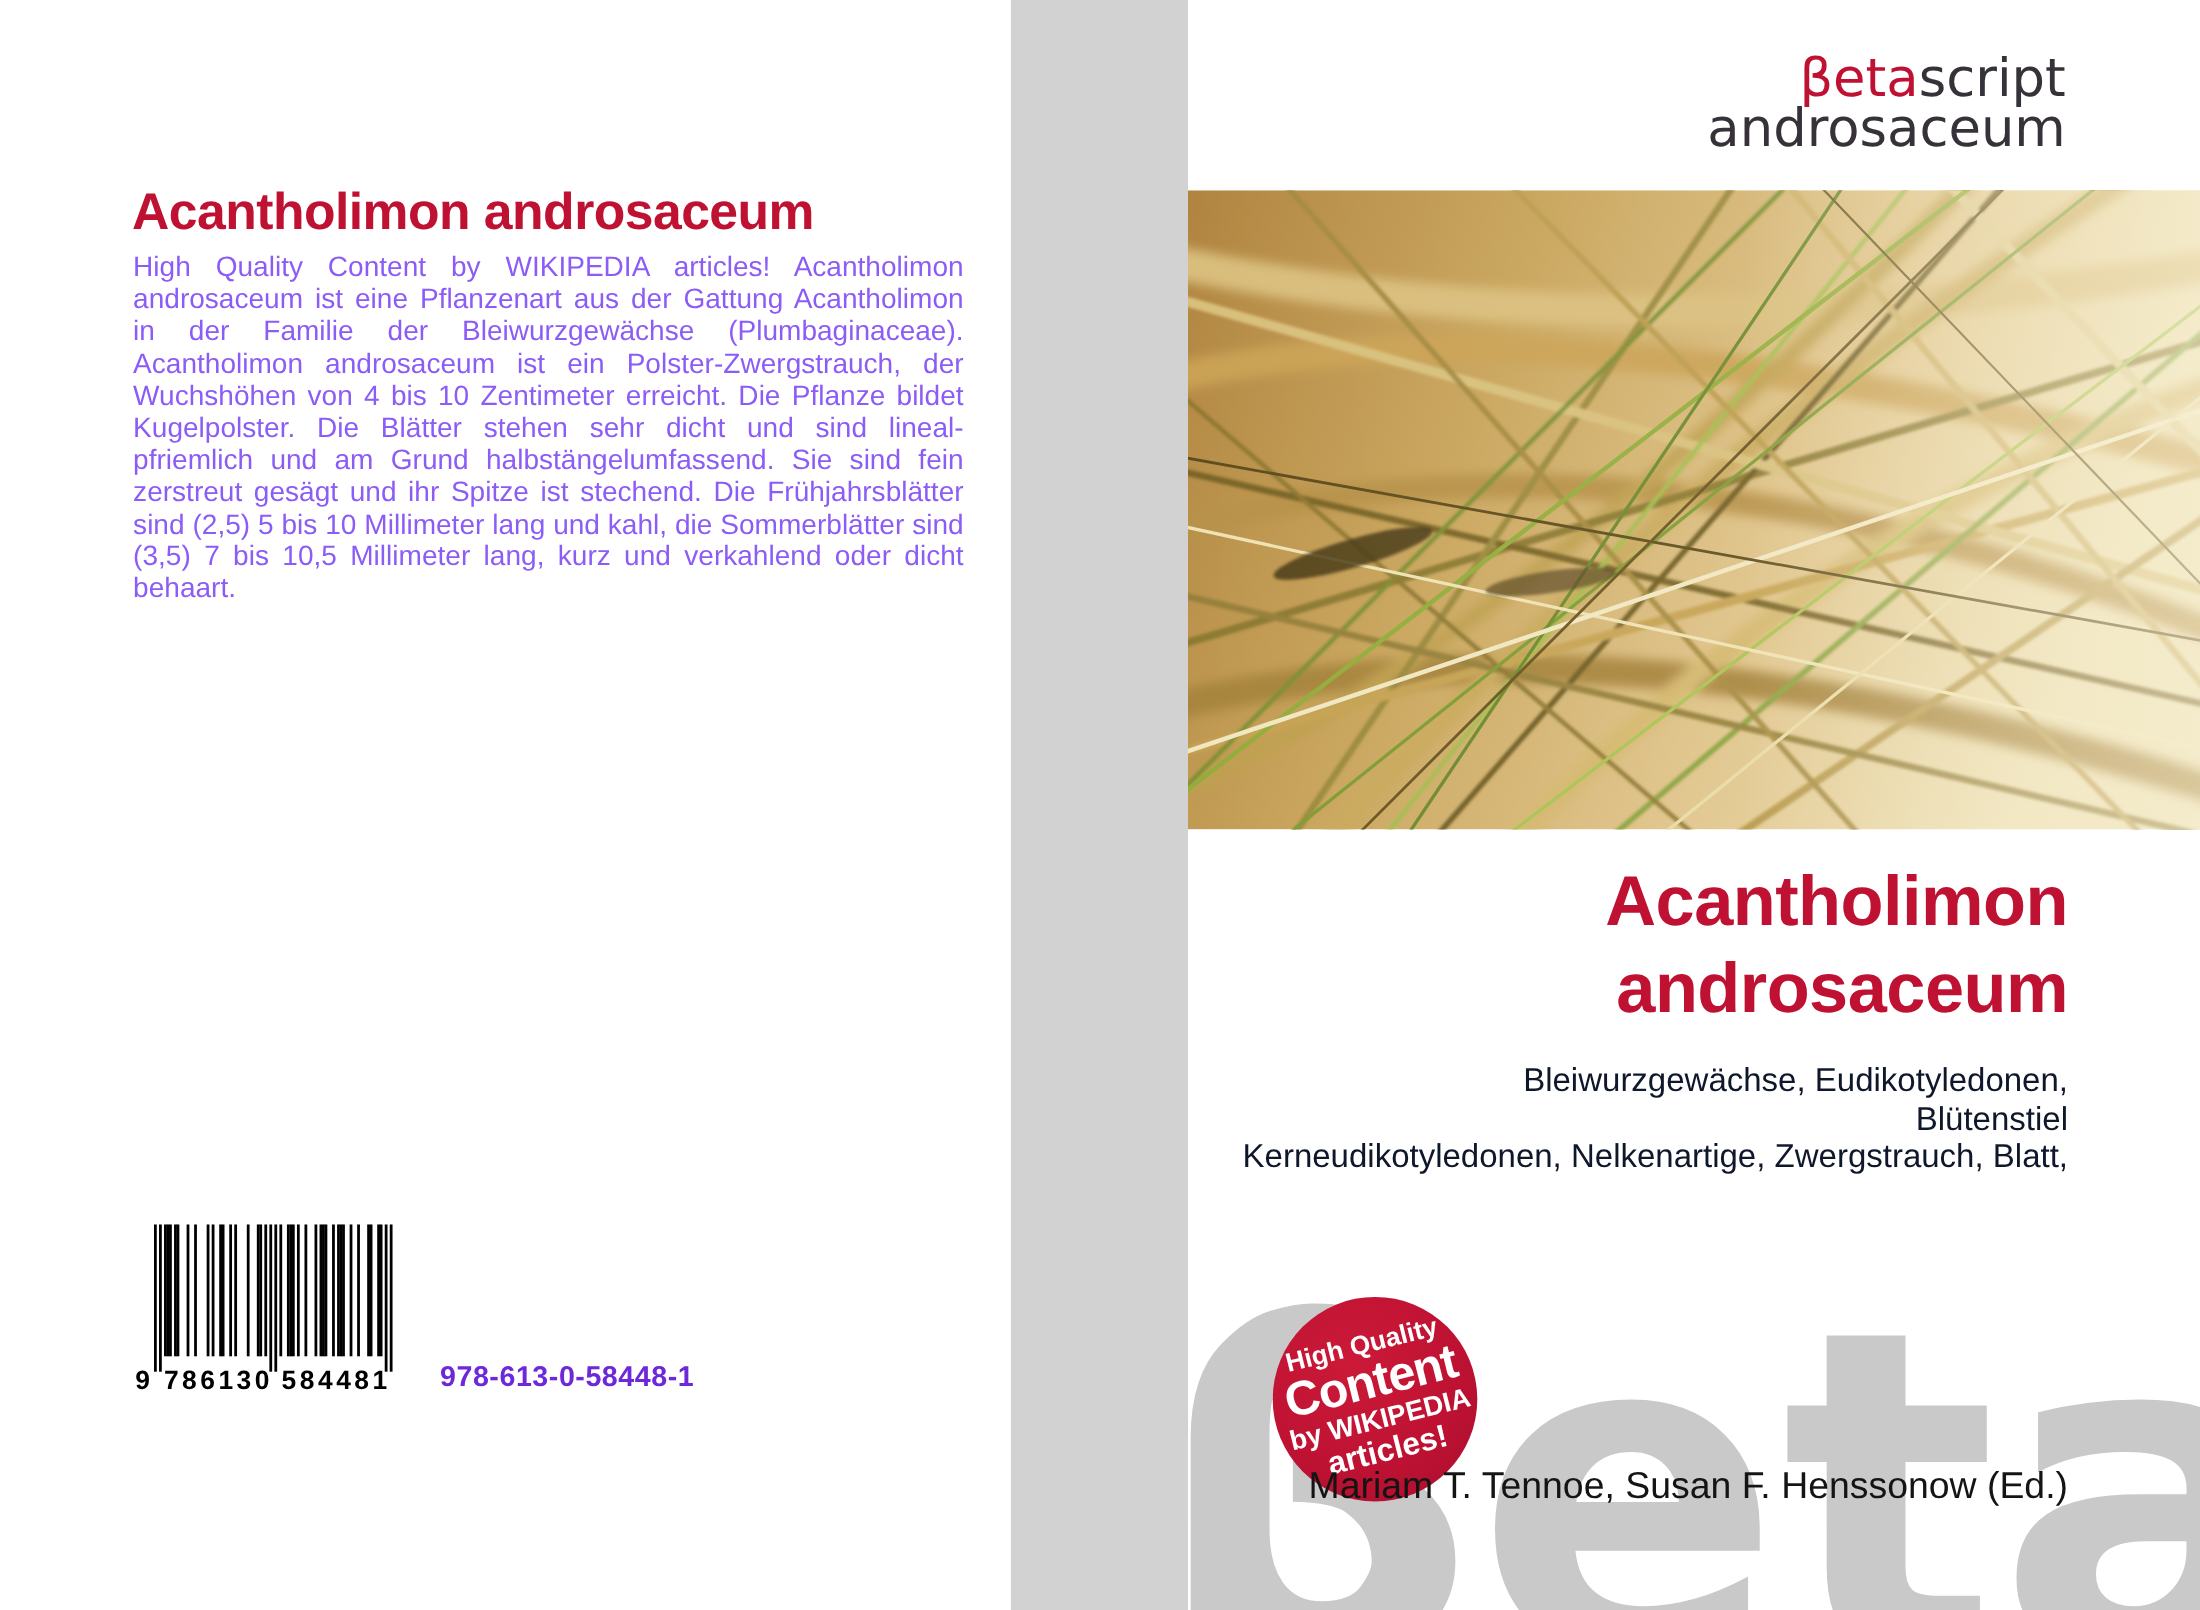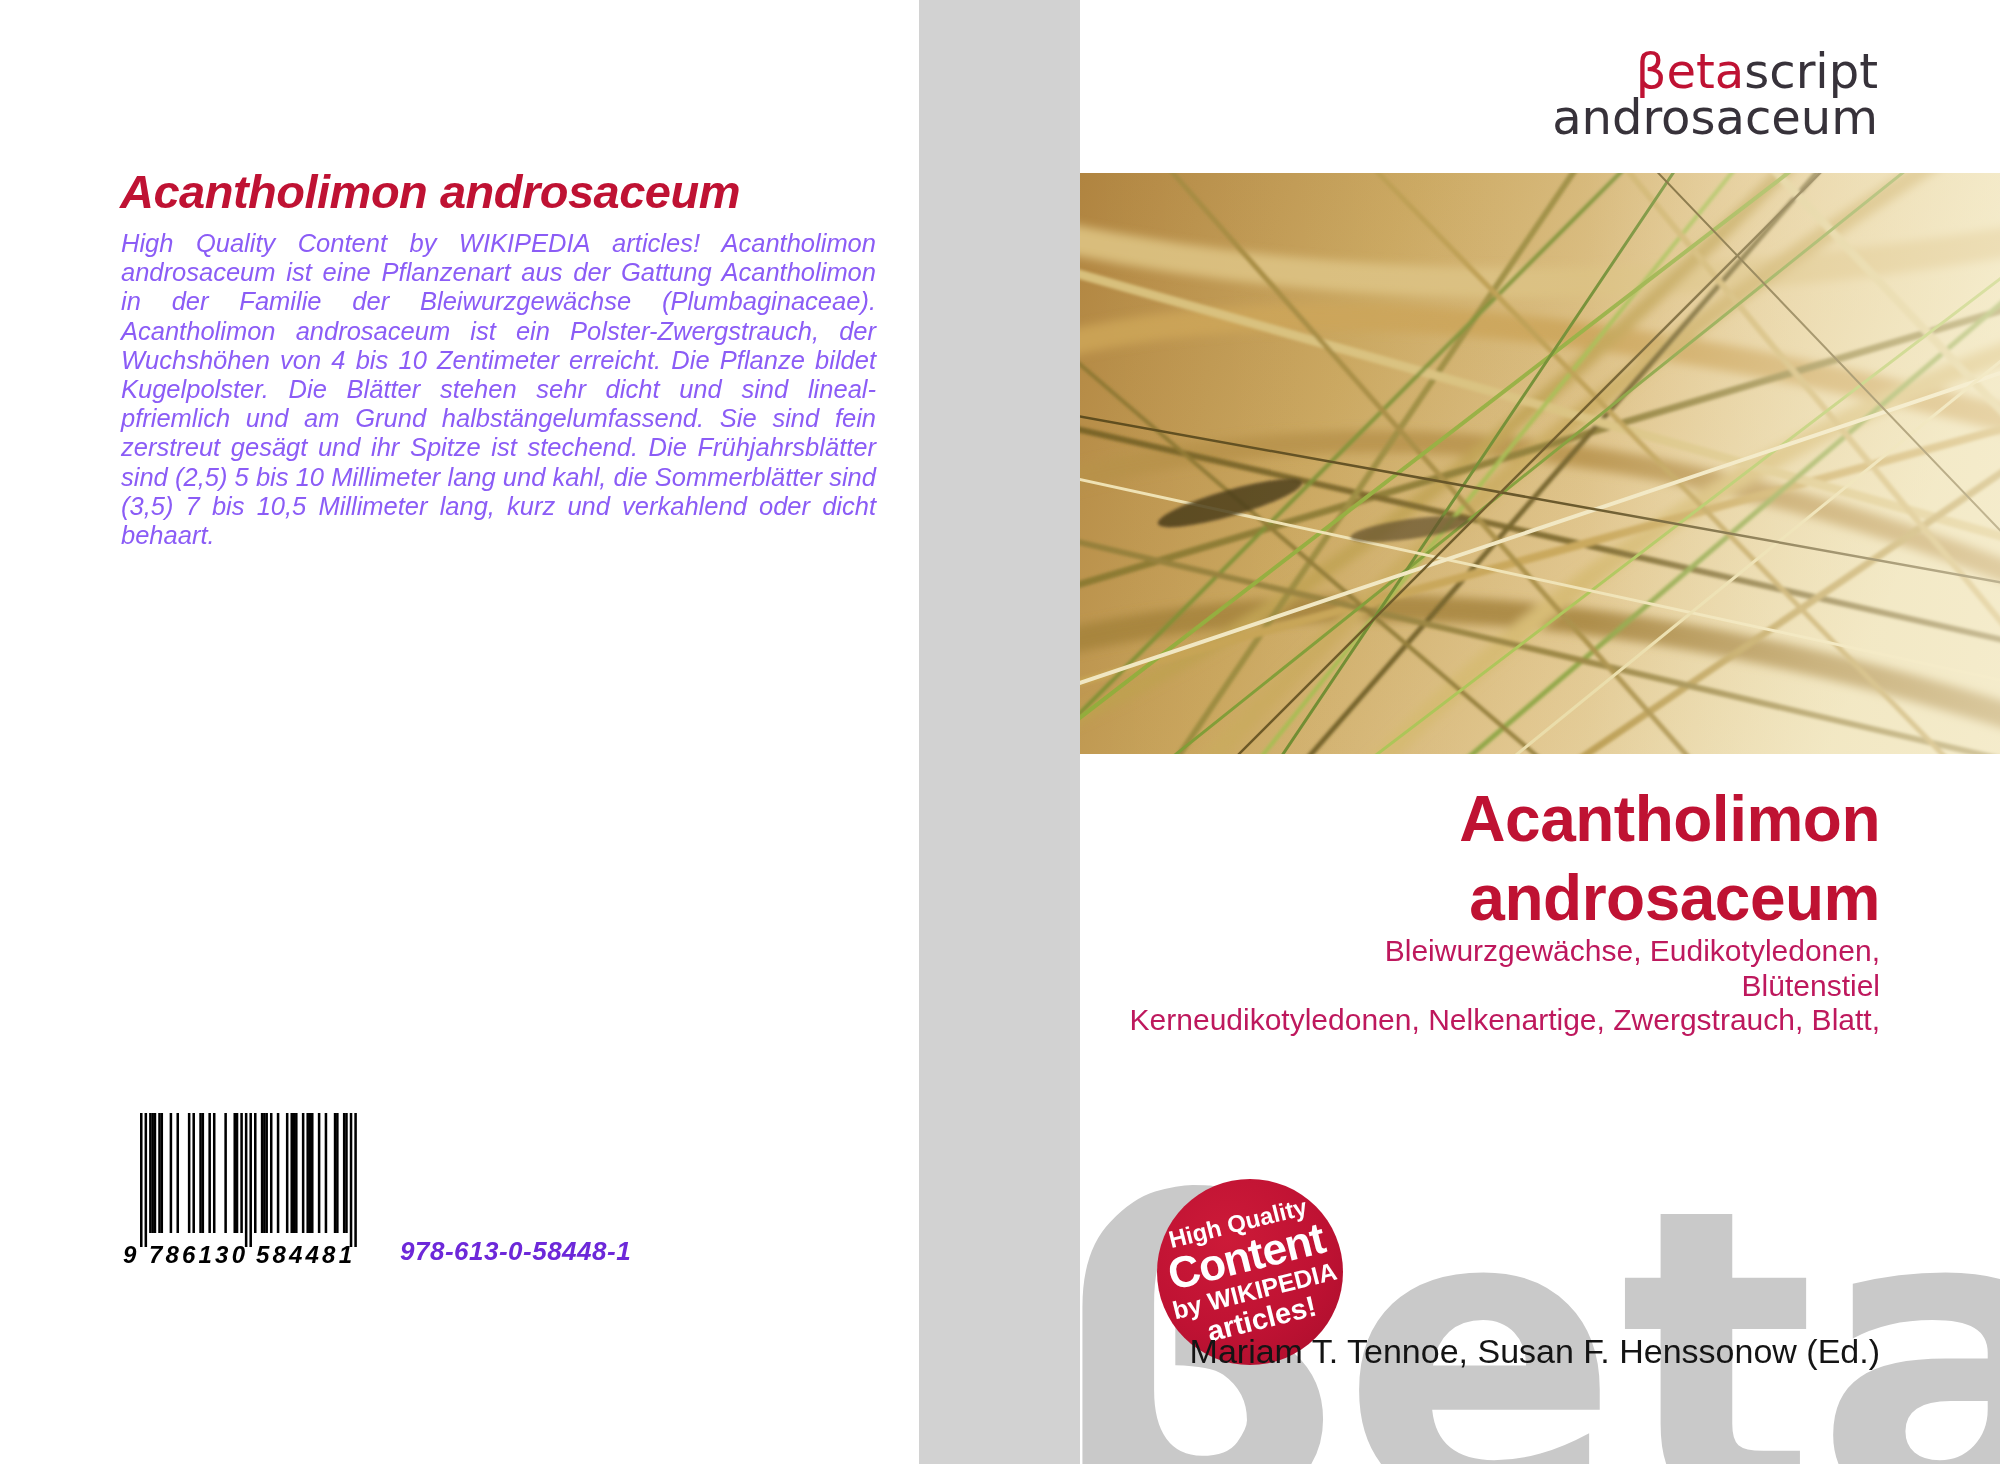--- a/index.html
+++ b/index.html
@@ -1,21 +1,21 @@
 <!DOCTYPE html>
 <html><head>
 <meta charset="utf-8">
 <style>
   html,body{margin:0;padding:0;}
   body{
     width:2000px;height:1464px;position:relative;overflow:hidden;
     background:#ffffff;font-family:"Liberation Sans",sans-serif;
   }
   
-  .page-left{position:absolute;left:0;top:0;width:919px;height:1464px;background:#ffffff;font-style:italic;}
+  .page-left{position:absolute;left:0;top:0;width:919px;height:1464px;background:#ffffff;}
   .spine{position:absolute;left:919px;top:0;width:161px;height:1464px;background:#d2d2d2;}
   .page-right{position:absolute;left:1080px;top:0;width:920px;height:1464px;background:#ffffff;}
   
   .back-title{
     position:absolute;left:120px;top:164px;width:760px;
     font-size:47px;font-weight:bold;color:#bf1233;letter-spacing:-0.5px;
   }
   .back-text{
     position:absolute;left:121px;top:229px;width:755px;
     font-size:25.5px;line-height:29.2px;color:#8b5cf6;
@@ -33,22 +33,22 @@
     font-family:"DejaVu Sans",sans-serif;font-size:48px;line-height:46px;
     color:#37323a;letter-spacing:0px;
   }
   .logo .beta-red{color:#bf1233;}
   .cover-photo{position:absolute;left:1080px;top:173px;width:920px;height:581px;}
   .front-title{
     position:absolute;right:120px;top:780px;text-align:right;
     font-size:64px;line-height:79px;font-weight:bold;color:#bf1233;letter-spacing:-0.5px;
   }
   .front-subtitle{
-    position:absolute;right:120px;top:934px;text-align:right;
-    font-size:30px;line-height:34.5px;color:#be185d;
+    position:absolute;right:120px;top:966px;text-align:right;
+    font-size:30px;line-height:34.5px;color:#0f172a;
   }
   .authors{
     position:absolute;right:120px;top:1328px;text-align:right;
     font-size:34px;line-height:46px;color:#141414;
   }
   .watermark{
     position:absolute;left:1048px;top:1155px;
     font-family:"DejaVu Sans",sans-serif;font-weight:bold;
     font-size:410px;line-height:1;color:#c9c9c9;white-space:nowrap;
     user-select:none;

